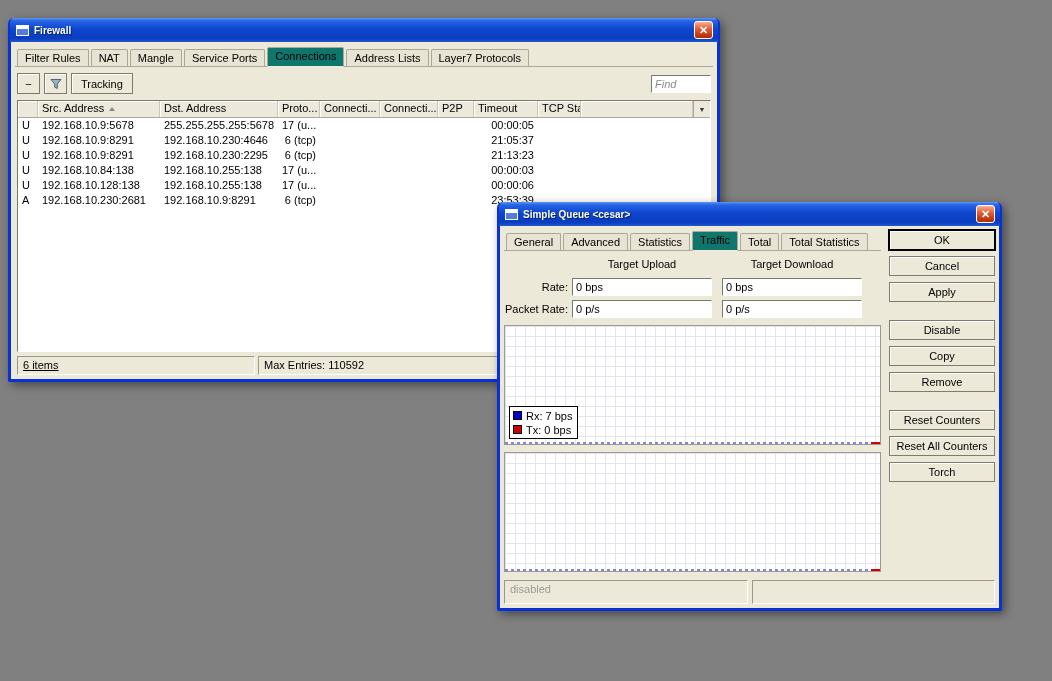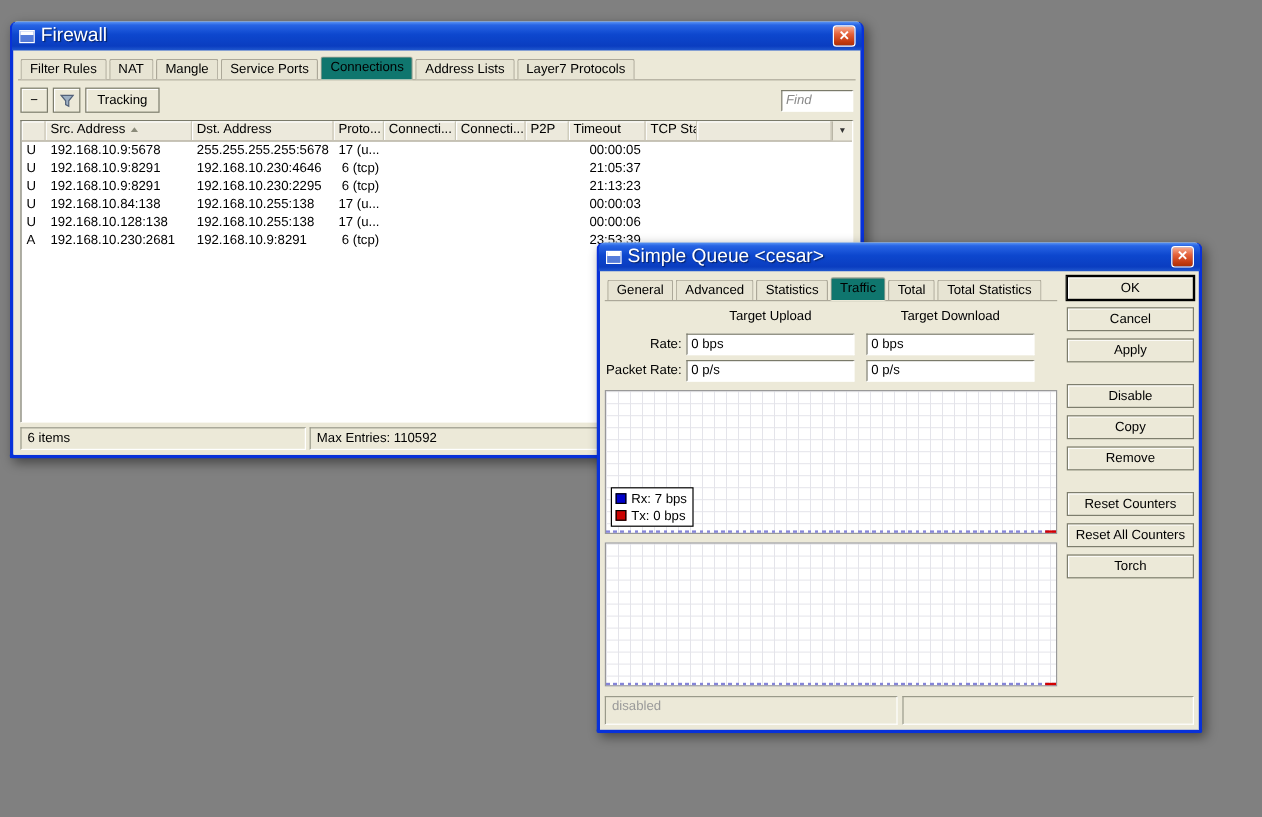--- a/index.html
+++ b/index.html
@@ -10,21 +10,21 @@
   .window {
     position:absolute; background:#ECE9D8; border:3px solid #0831D9; border-top:0;
     border-radius:6px 6px 2px 2px; box-shadow:3px 3px 10px rgba(0,0,0,.45);
   }
   .titlebar {
     height:24px; margin:0 -1px; border-radius:5px 5px 0 0;
     background:linear-gradient(180deg,#5B96F5 0%,#2764E4 12%,#0D47CE 45%,#0A3DC0 85%,#2158CE 100%);
     display:flex; align-items:center; gap:5px; padding:0 5px 0 6px;
   }
   .win-icon { width:13px; height:11px; border:1px solid #fff; background:linear-gradient(#fff 0 3px, rgba(255,255,255,.3) 3px); flex:0 0 auto; }
-  .titletext { flex:1; color:#fff; font-weight:normal; font-size:16px; text-shadow:1px 1px 1px rgba(0,0,0,.55); white-space:nowrap; overflow:hidden; }
+  .titletext { flex:1; color:#fff; font-weight:bold; font-size:10px; text-shadow:1px 1px 1px rgba(0,0,0,.55); white-space:nowrap; overflow:hidden; }
   .close-btn {
     width:19px; height:18px; border:1px solid #fff; border-radius:3px; color:#fff;
     background:linear-gradient(180deg,#F8B094 0%,#E4613A 40%,#C33A10 80%,#A93009 100%);
     font-weight:bold; font-size:11px; line-height:16px; text-align:center; cursor:default;
   }
   .win-body { height:calc(100% - 24px); padding:4px; display:flex; flex-direction:column; }
 
   
   .tabstrip { display:flex; align-items:flex-end; border-bottom:1px solid #ACA899; padding:0 2px; height:21px; flex:0 0 21px; }
   .tab {
@@ -60,21 +60,21 @@
   .trow { display:flex; height:15px; line-height:15px; cursor:default; }
   .td { padding:0 4px; white-space:nowrap; overflow:hidden; }
   .td.r { text-align:right; }
 
   
   .statusbar { display:flex; gap:3px; margin:4px 2px 0 2px; flex:0 0 19px; }
   .spanel { height:19px; line-height:17px; padding:0 5px; border:1px solid; border-color:#9a9a8a #fff #fff #9a9a8a; white-space:nowrap; overflow:hidden; }
 
   
   #firewall-window { left:8px; top:18px; width:712px; height:364px; z-index:1; }
-  #firewall-window .spanel.first { width:238px; flex:0 0 auto; }
+  #firewall-window .spanel.first { width:238px; flex:0 0 auto;text-decoration:underline; }
   #firewall-window .spanel.second { flex:1; }
 
   
   #queue-window { left:497px; top:202px; width:505px; height:409px; z-index:2; }
   .queue-main { display:flex; flex:1; min-height:0; }
   .queue-content { flex:1; display:flex; flex-direction:column; min-width:0; }
   .btncol { width:106px; margin-left:8px; display:flex; flex-direction:column; gap:6px; flex:0 0 auto; }
   .btn { height:20px; line-height:18px; text-align:center; background:#ECE9D8; border:1px solid #7d7d6d; box-shadow:inset 1px 1px 0 #fff; cursor:default; white-space:nowrap; }
   .btn.default { border-color:#000; box-shadow:inset 1px 1px 0 #fff, 0 0 0 1px #000; }
   .btn-gap { height:6px; flex:0 0 6px; }

